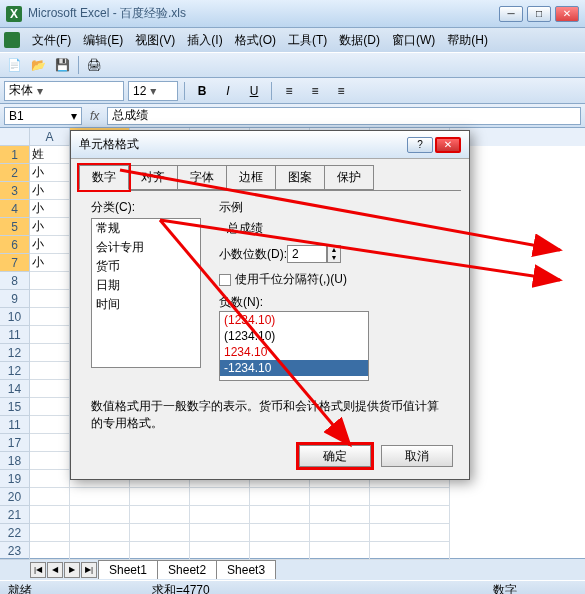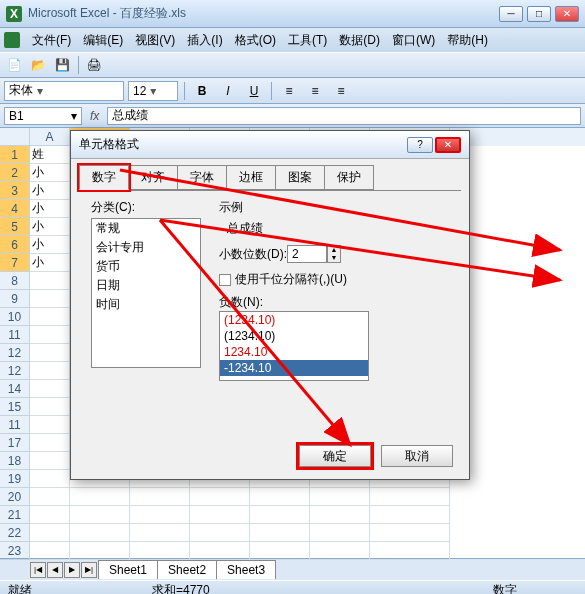--- a/index.html
+++ b/index.html
@@ -460,20 +460,21 @@
         <span>使用千位分隔符(,)(U)</span>
       </div>
       <div>负数(N):</div>
       <div class="neglist" id="neglist">
           <div class="negitem red">(1234.10)</div>
           <div class="negitem">(1234.10)</div>
           <div class="negitem red">1234.10</div>
           <div class="negitem sel">-1234.10</div>
         </div>
     </div>
+    <div class="desc">数值格式用于一般数字的表示。货币和会计格式则提供货币值计算的专用格式。</div>
   </div>
   <div class="dlg-btns">
     <div class="dlgbtn hl">
         <span>确定</span>
       </div>
     <div class="dlgbtn">
         <span>取消</span>
       </div>
   </div>
 </div>

